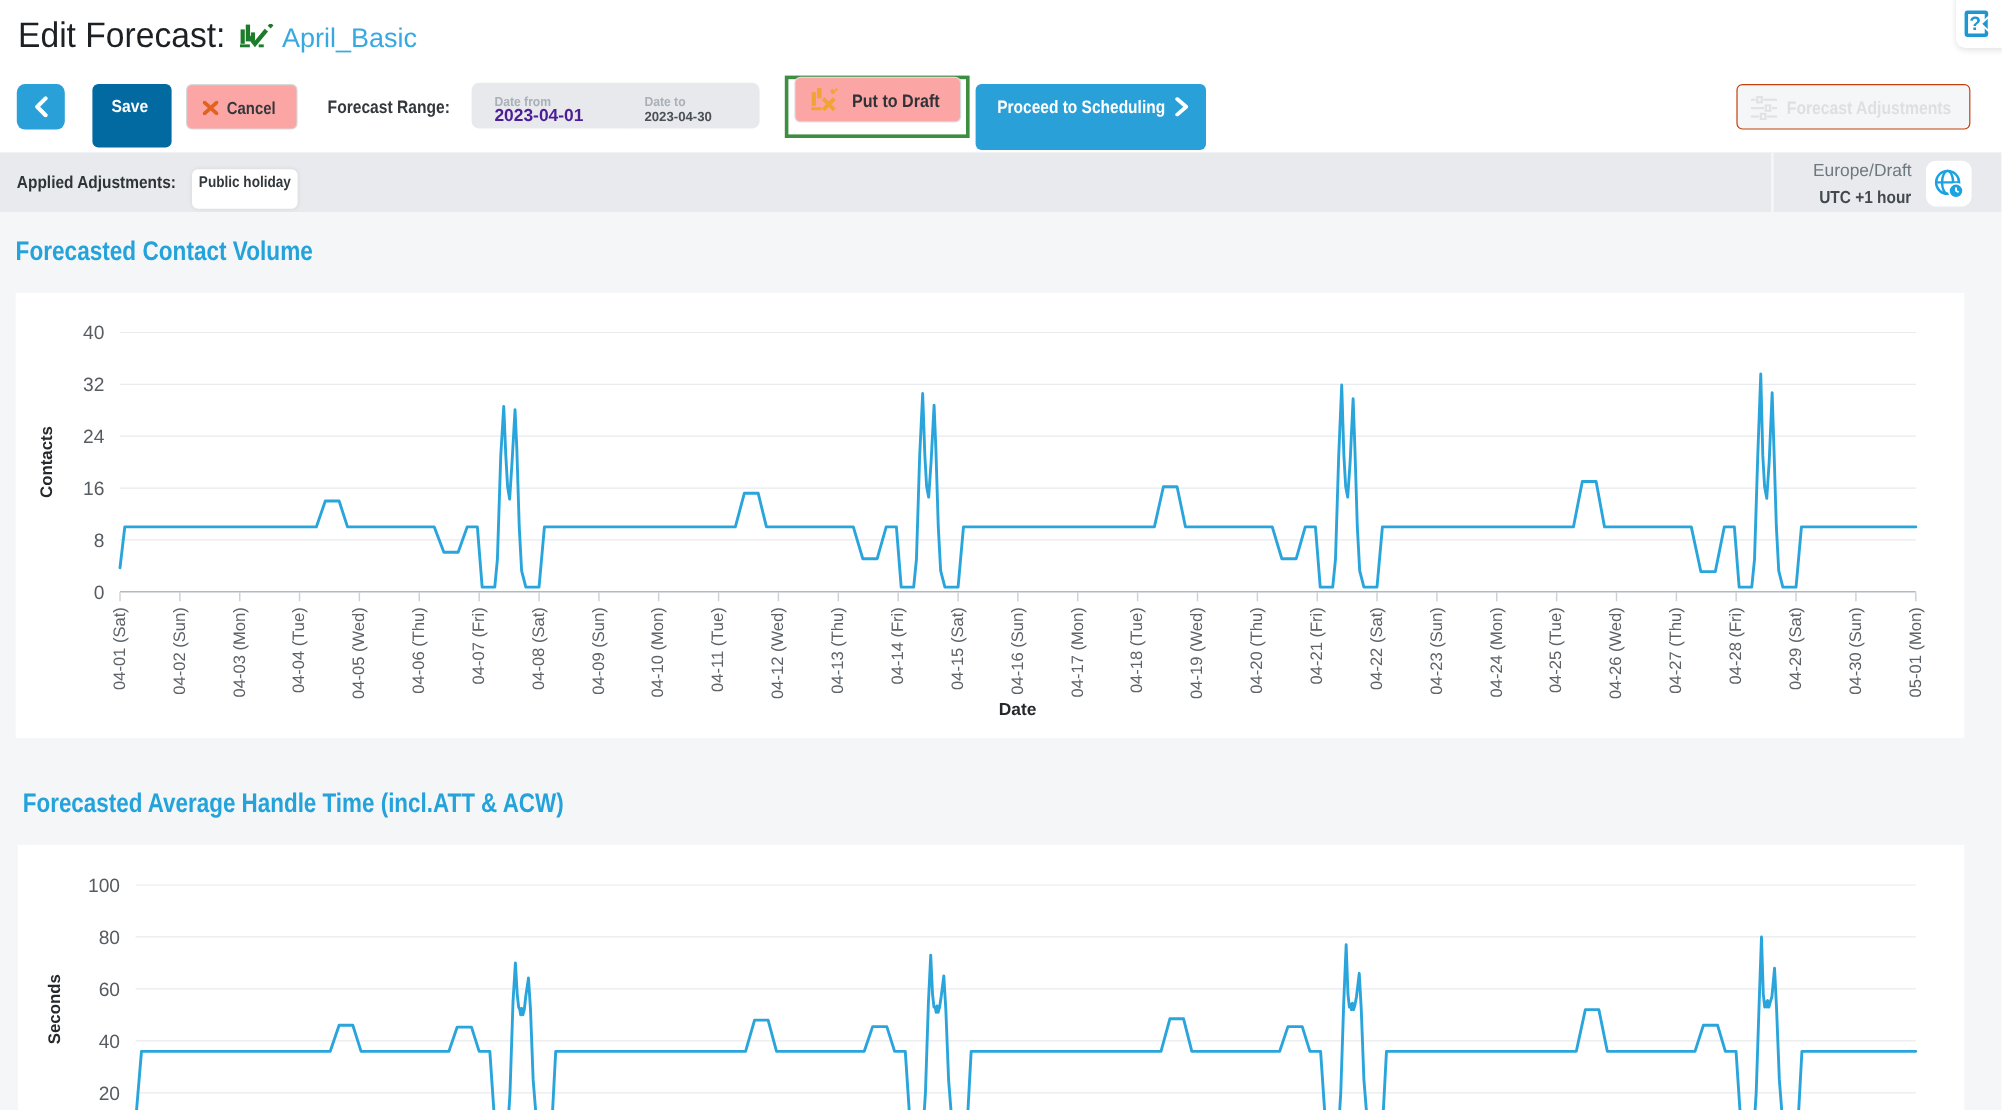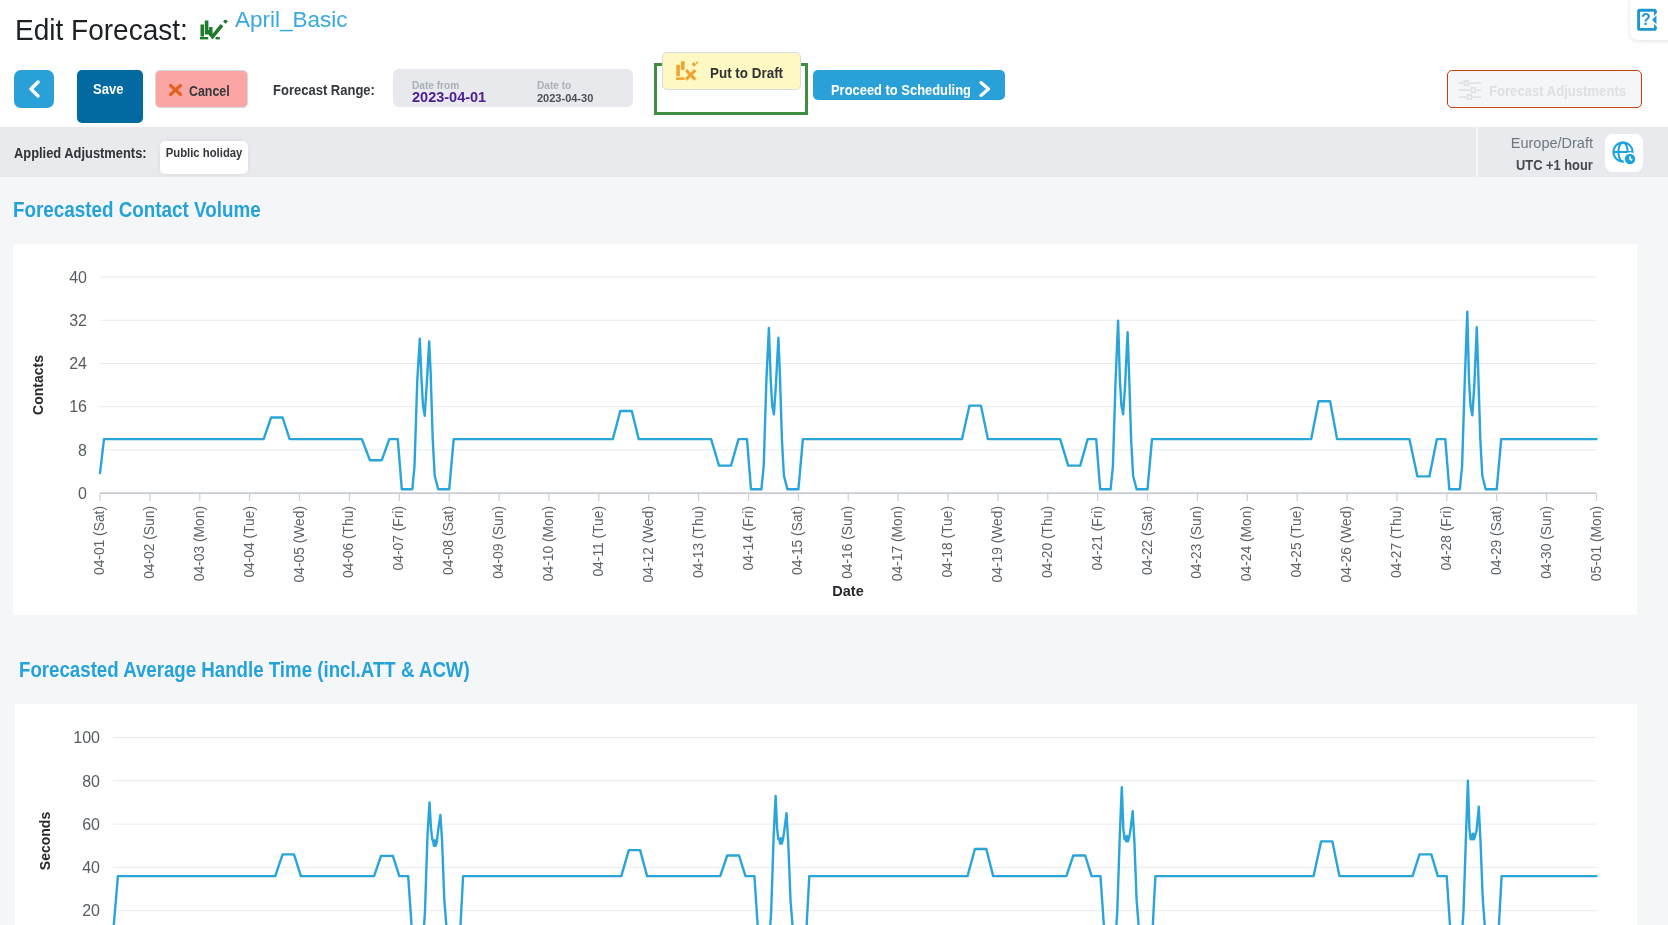--- a/index.html
+++ b/index.html
@@ -14,21 +14,21 @@
 <g fill="#1d7c2b">
 <rect x="0.5" y="4.5" width="3.5" height="12"></rect>
 <rect x="4.8" y="0.5" width="3.6" height="14"></rect>
 <rect x="9.1" y="7" width="3.4" height="6.5"></rect>
 <rect x="0" y="17" width="8.2" height="2.4"></rect>
 <rect x="15.6" y="17" width="4.2" height="2.4"></rect>
 </g>
 <path d="M7.8 10.6 L12.5 16.6 L22 5.2" fill="none" stroke="#1d7c2b" stroke-width="3.6"></path>
 <path d="M24.3 2.7 L26.7 0.1" fill="none" stroke="#1d7c2b" stroke-width="3.4"></path>
 </svg>
-<div class="abs" style="left:235px;top:7px;"><span style="display:inline-block;transform:scaleX(1);transform-origin:0 0;font-size:22.5px;font-weight:normal;color:#38a9e0;white-space:nowrap;">April_Basic</span></div>
+<div class="abs" style="left:235px;top:19px;"><span style="display:inline-block;transform:scaleX(1);transform-origin:0 0;font-size:22.5px;font-weight:normal;color:#38a9e0;white-space:nowrap;">April_Basic</span></div>
 
 <div class="abs" style="left:1630px;top:-8px;width:50px;height:48px;background:#fff;border-radius:8px;box-shadow:0 1px 5px rgba(0,0,0,0.12)"></div>
 <svg width="26" height="24" viewBox="0 0 26 24" style="position:absolute;left:1636px;top:8px">
 <rect x="2.6" y="2.2" width="16.8" height="19.2" rx="1.2" fill="none" stroke="#1e96d2" stroke-width="2.9"></rect>
 <polygon points="21.2,5.8 21.2,18 14.9,11.9" fill="#1e96d2" stroke="#fff" stroke-width="1.5"></polygon>
 <text x="10" y="17.3" text-anchor="middle" font-family="Liberation Sans" font-size="16px" font-weight="bold" fill="#1e96d2">?</text>
 </svg>
 
 <div class="btn" style="left:14px;top:70px;width:40px;height:38px;background:#2aa0d9;border-radius:7px">
     <svg width="14" height="18" viewBox="0 0 14 18" style="position:absolute;left:13px;top:10px">
@@ -48,35 +48,35 @@
 <div class="btn" style="left:393px;top:69px;width:137px;height:38px;background:#e7e9ec;border-radius:6px">
   <span style="position:absolute;left:19px;top:6px"><span style="display:inline-block;transform:scaleX(0.92);transform-origin:0 0;font-size:11px;font-weight:bold;color:#a9b0b7;white-space:nowrap;">Date from</span></span>
   <span style="position:absolute;left:19px;top:19px"><span style="display:inline-block;transform:scaleX(1);transform-origin:0 0;font-size:14.5px;font-weight:bold;color:#4c1d95;white-space:nowrap;">2023-04-01</span></span>
   </div>
 <div class="btn" style="left:518px;top:69px;width:115px;height:38px;background:#e7e9ec;border-radius:6px">
   <span style="position:absolute;left:19px;top:6px"><span style="display:inline-block;transform:scaleX(0.92);transform-origin:0 0;font-size:11px;font-weight:bold;color:#a9b0b7;white-space:nowrap;">Date to</span></span>
   <span style="position:absolute;left:19px;top:19px"><span style="display:inline-block;transform:scaleX(1);transform-origin:0 0;font-size:11px;font-weight:bold;color:#4a5055;white-space:nowrap;">2023-04-30</span></span>
   </div>
 
 <div class="abs" style="left:654px;top:63px;width:154px;height:52px;border:3px solid #3e8e41"></div>
-<div class="btn" style="left:662px;top:52px;width:139px;height:38px;background:#fef9c3;border:1.5px solid #d7dbde">
+<div class="btn" style="left:662px;top:64px;width:139px;height:38px;background:#fca5a5;border:1.5px solid #d7dbde">
   <span style="position:absolute;left:13px;top:8px"><svg width="22" height="21" viewBox="0 0 22 21">
 <g fill="#f0a433">
 <rect x="0.3" y="3.8" width="3.6" height="11.4"></rect>
 <rect x="4.9" y="0.3" width="3.7" height="8.6"></rect>
 <rect x="0" y="16.4" width="8.6" height="2.5"></rect>
 </g>
 <path d="M10 9.2 L19.3 18.6 M19.3 9.2 L10 18.6" fill="none" stroke="#f0a433" stroke-width="3.1"></path>
 <path d="M16.6 2 L19.2 4.6" fill="none" stroke="#f0a433" stroke-width="3"></path>
 <path d="M20.3 1.2 L21.6 2.5" fill="none" stroke="#f0a433" stroke-width="2.4"></path>
 </svg></span>
   <span style="position:absolute;left:47px;top:11px"><span style="display:inline-block;transform:scaleX(0.895);transform-origin:0 0;font-size:15px;font-weight:bold;color:#2f3337;white-space:nowrap;">Put to Draft</span></span>
   </div>
 
-<div class="btn" style="left:813px;top:70px;width:192px;height:30px;background:#2aa0d9">
+<div class="btn" style="left:813px;top:70px;width:192px;height:55px;background:#2aa0d9">
   <span style="position:absolute;left:18px;top:11px"><span style="display:inline-block;transform:scaleX(0.861);transform-origin:0 0;font-size:15px;font-weight:bold;color:#fff;white-space:nowrap;">Proceed to Scheduling</span></span>
     <svg width="12" height="16" viewBox="0 0 12 16" style="position:absolute;right:14px;top:11px">
 <path d="M2 1.5 L9.5 8 L2 14.5" fill="none" stroke="#fff" stroke-width="3.2" stroke-linecap="round" stroke-linejoin="round"></path>
 </svg>
   </div>
 
 <div class="btn" style="left:1447px;top:70px;width:195px;height:38px;background:#f5f6f7;border:1px solid #c2410c">
   <span style="position:absolute;left:11px;top:9px"><svg width="22" height="20" viewBox="0 0 22 20">
 <g fill="#e0e3e6">
 <rect x="0" y="2.2" width="4" height="1.8"></rect>

